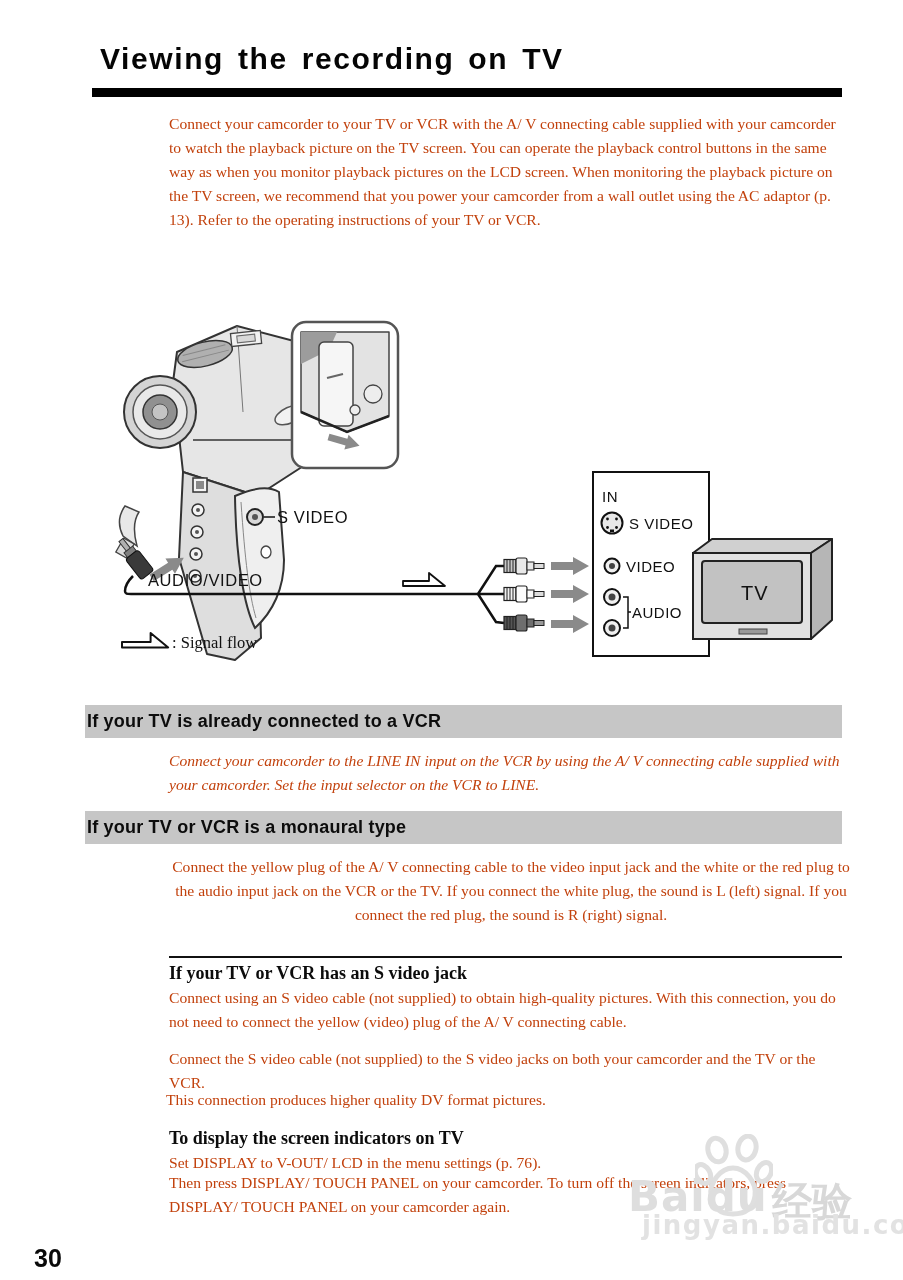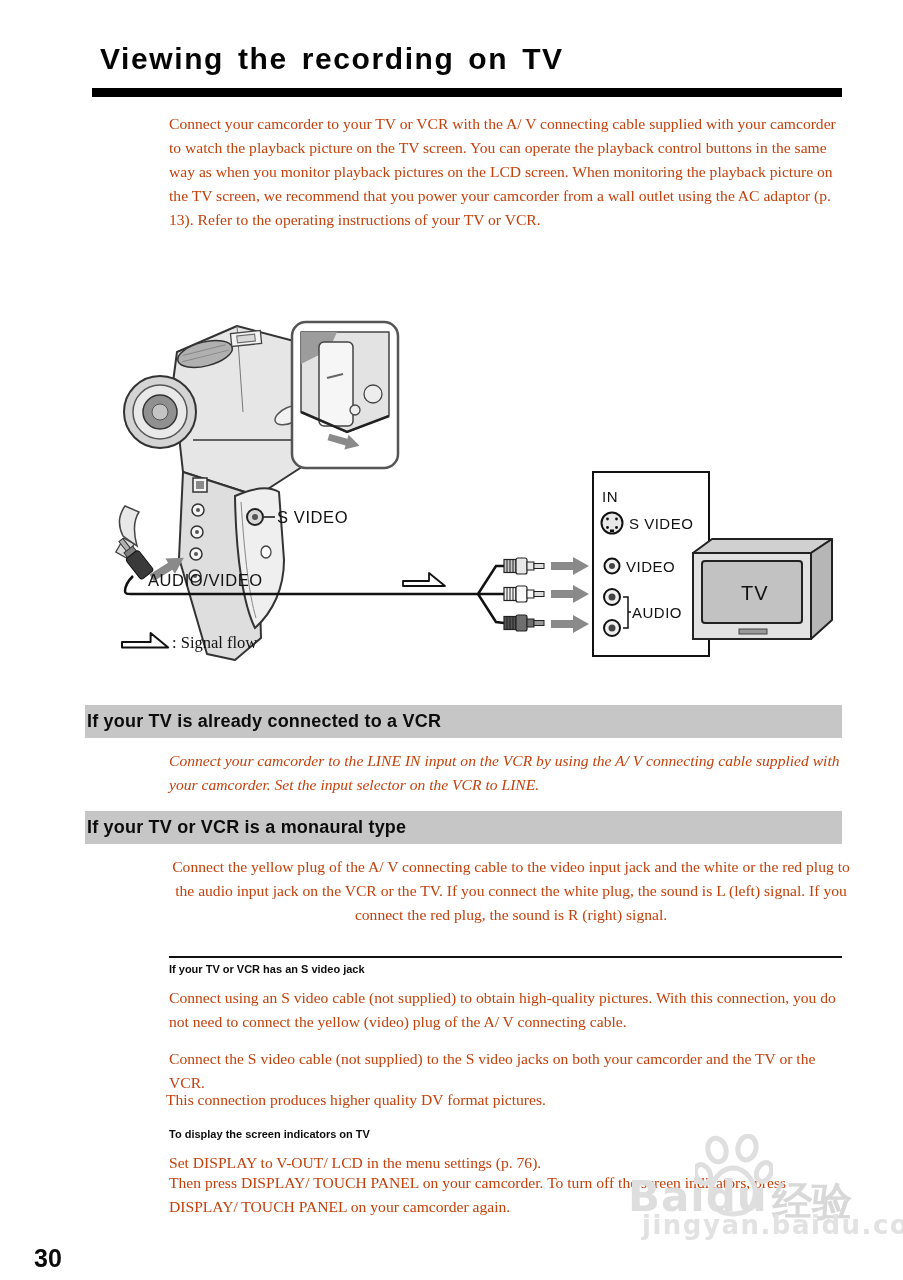--- a/index.html
+++ b/index.html
@@ -27,22 +27,22 @@
     font-family:"Liberation Sans",sans-serif;font-weight:bold;
     font-size:18px;line-height:33px;color:#0c0c0c;padding-left:2px;
     box-sizing:border-box;letter-spacing:0.2px;
   }
   .band-1{top:705px;}
   .band-2{top:811px;}
   .sec1-body{left:169px;top:749px;width:684px;font-style:italic;}
   .sec2-body{left:169px;top:855px;width:684px;text-align:center;}
   .divider{left:169px;top:956px;width:673px;height:2px;background:#111;}
   .subhead{
-    left:169px;font-family:Liberation Sans, sans-serif;font-weight:bold;
-    font-size:11px;color:#0c0c0c;letter-spacing:0px;
+    left:169px;font-family:Liberation Serif, serif;font-weight:bold;
+    font-size:18px;color:#0c0c0c;letter-spacing:0px;
   }
   .sub1-head{top:963px;}
   .sub1-p1{left:169px;top:986px;width:684px;}
   .sub1-p2{left:169px;top:1047px;width:684px;}
   .sub1-p3{left:166px;top:1088px;width:684px;}
   .sub2-head{top:1128px;}
   .sub2-p1{left:169px;top:1151px;width:684px;}
   .sub2-p2{left:169px;top:1171px;width:684px;}
   .page-number{
     left:34px;top:1214px;font-family:"Liberation Sans",sans-serif;

